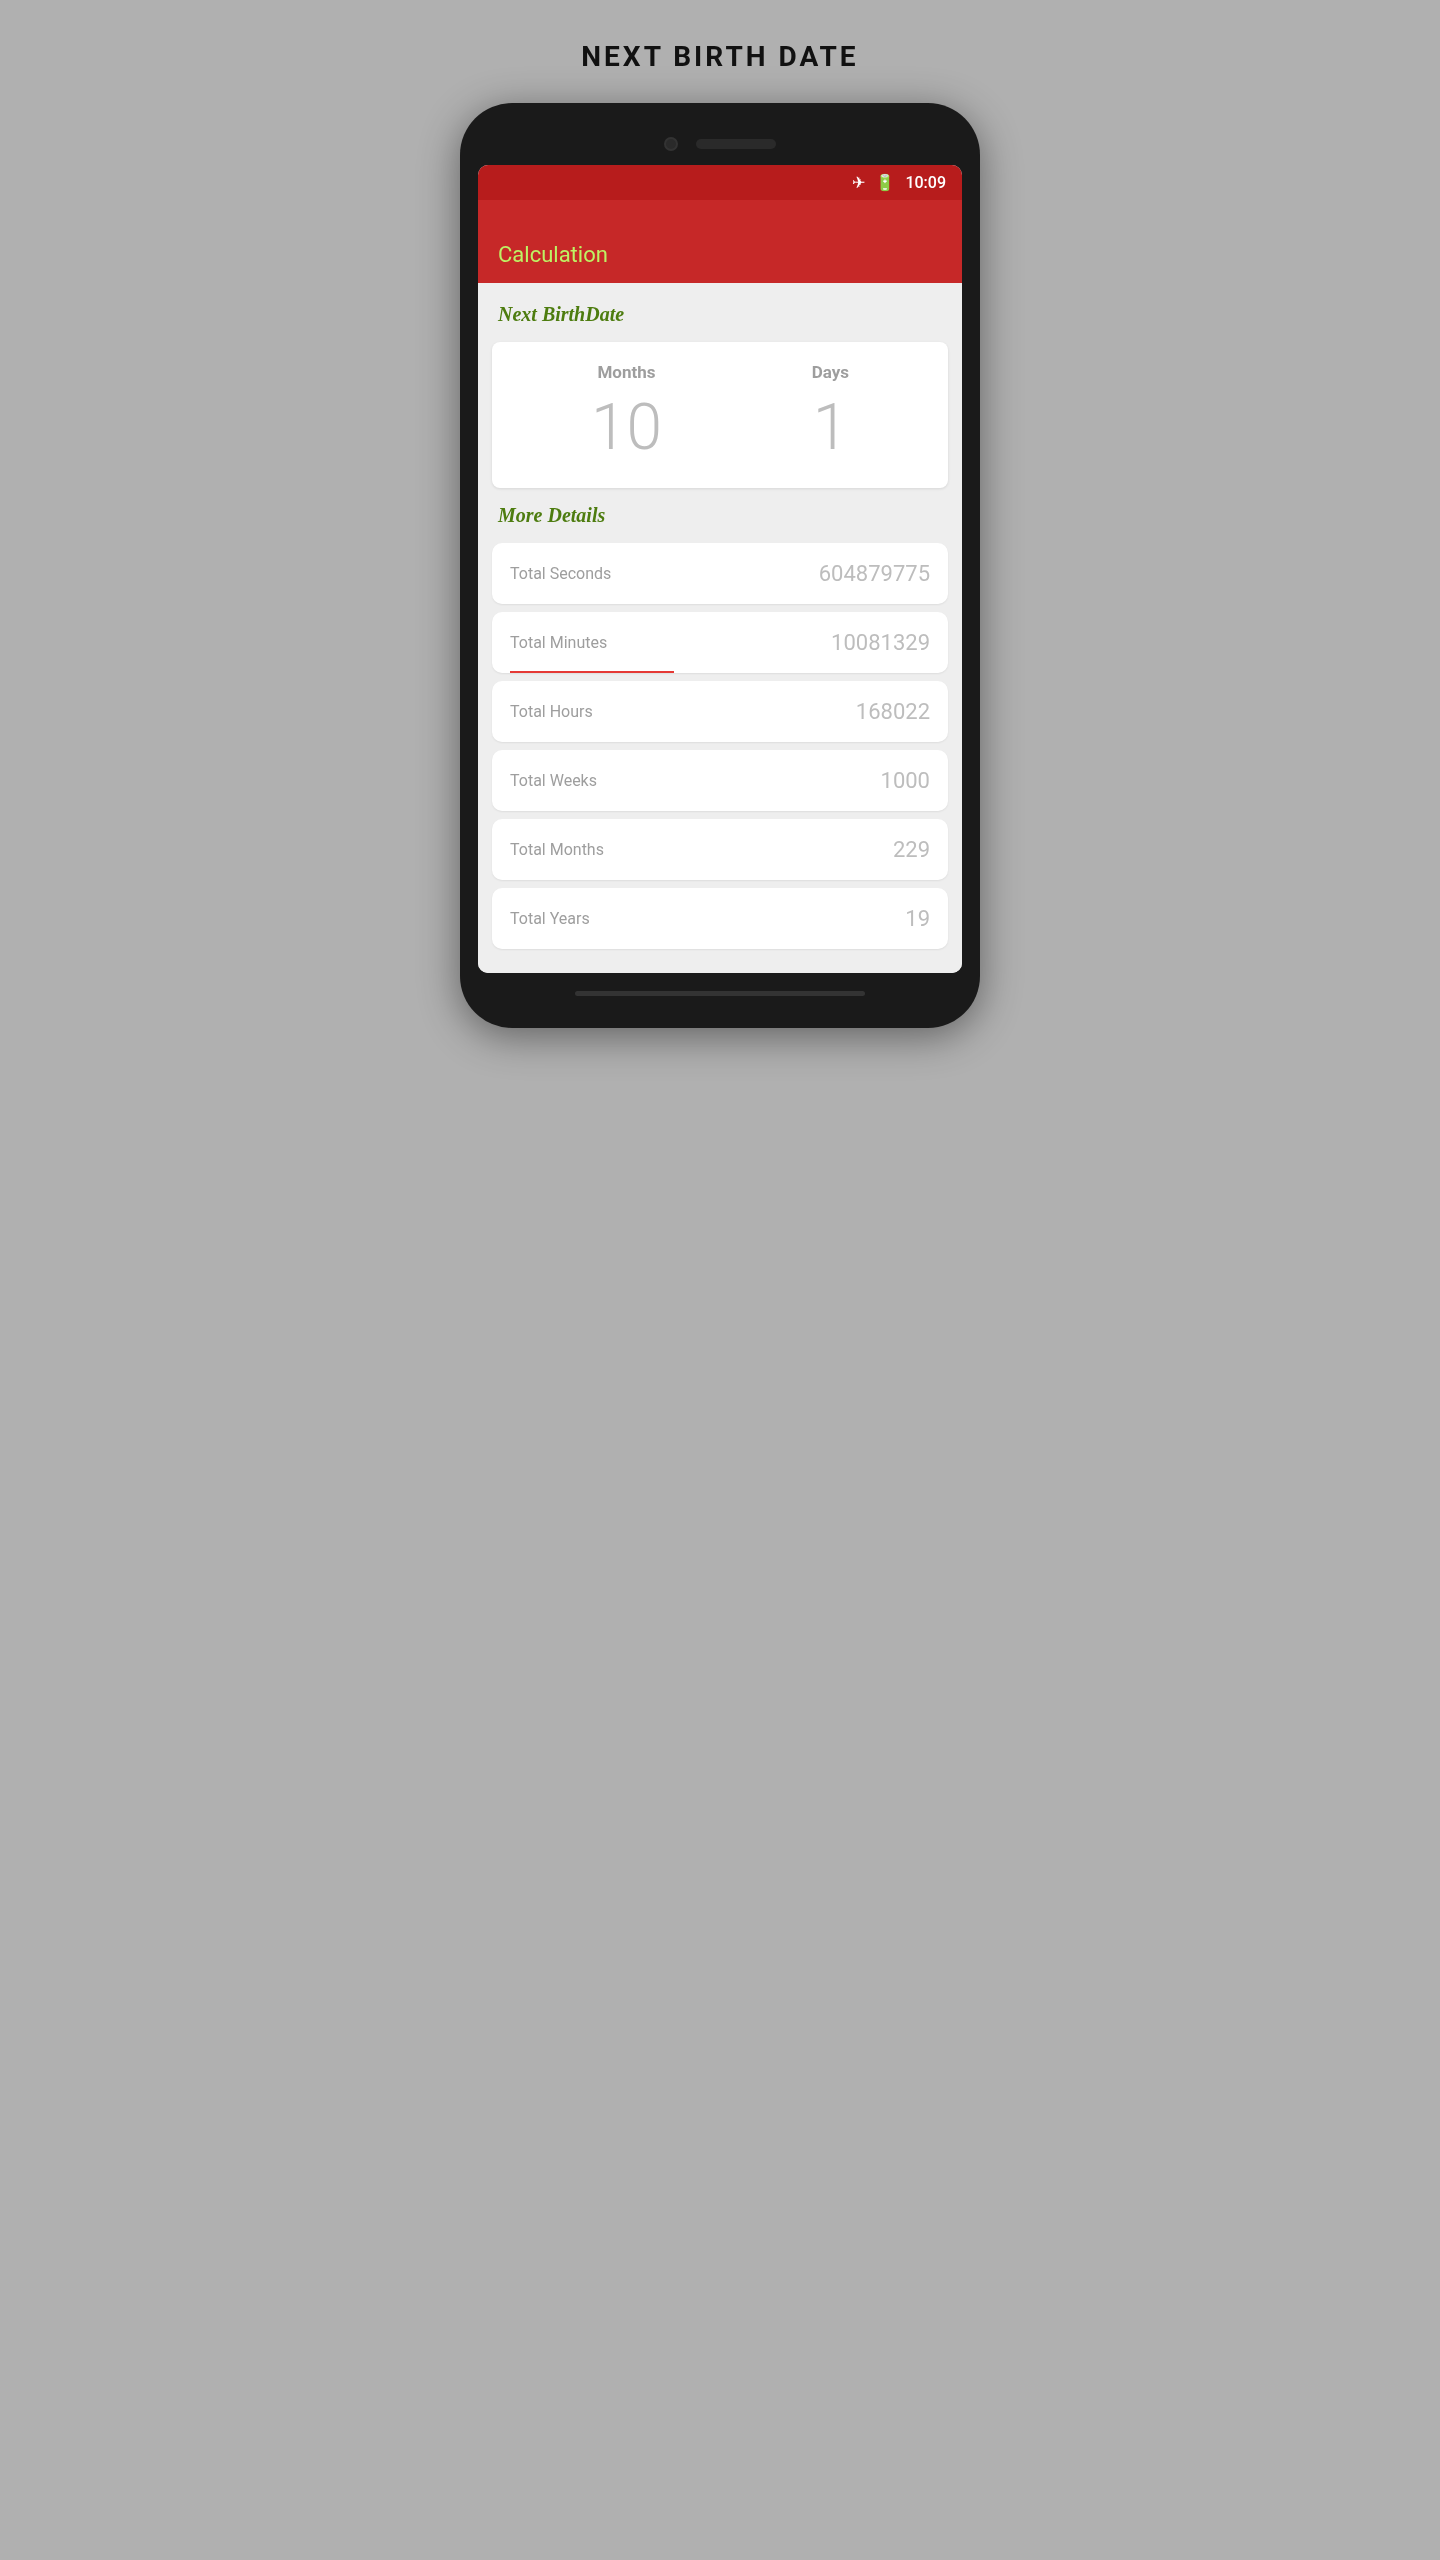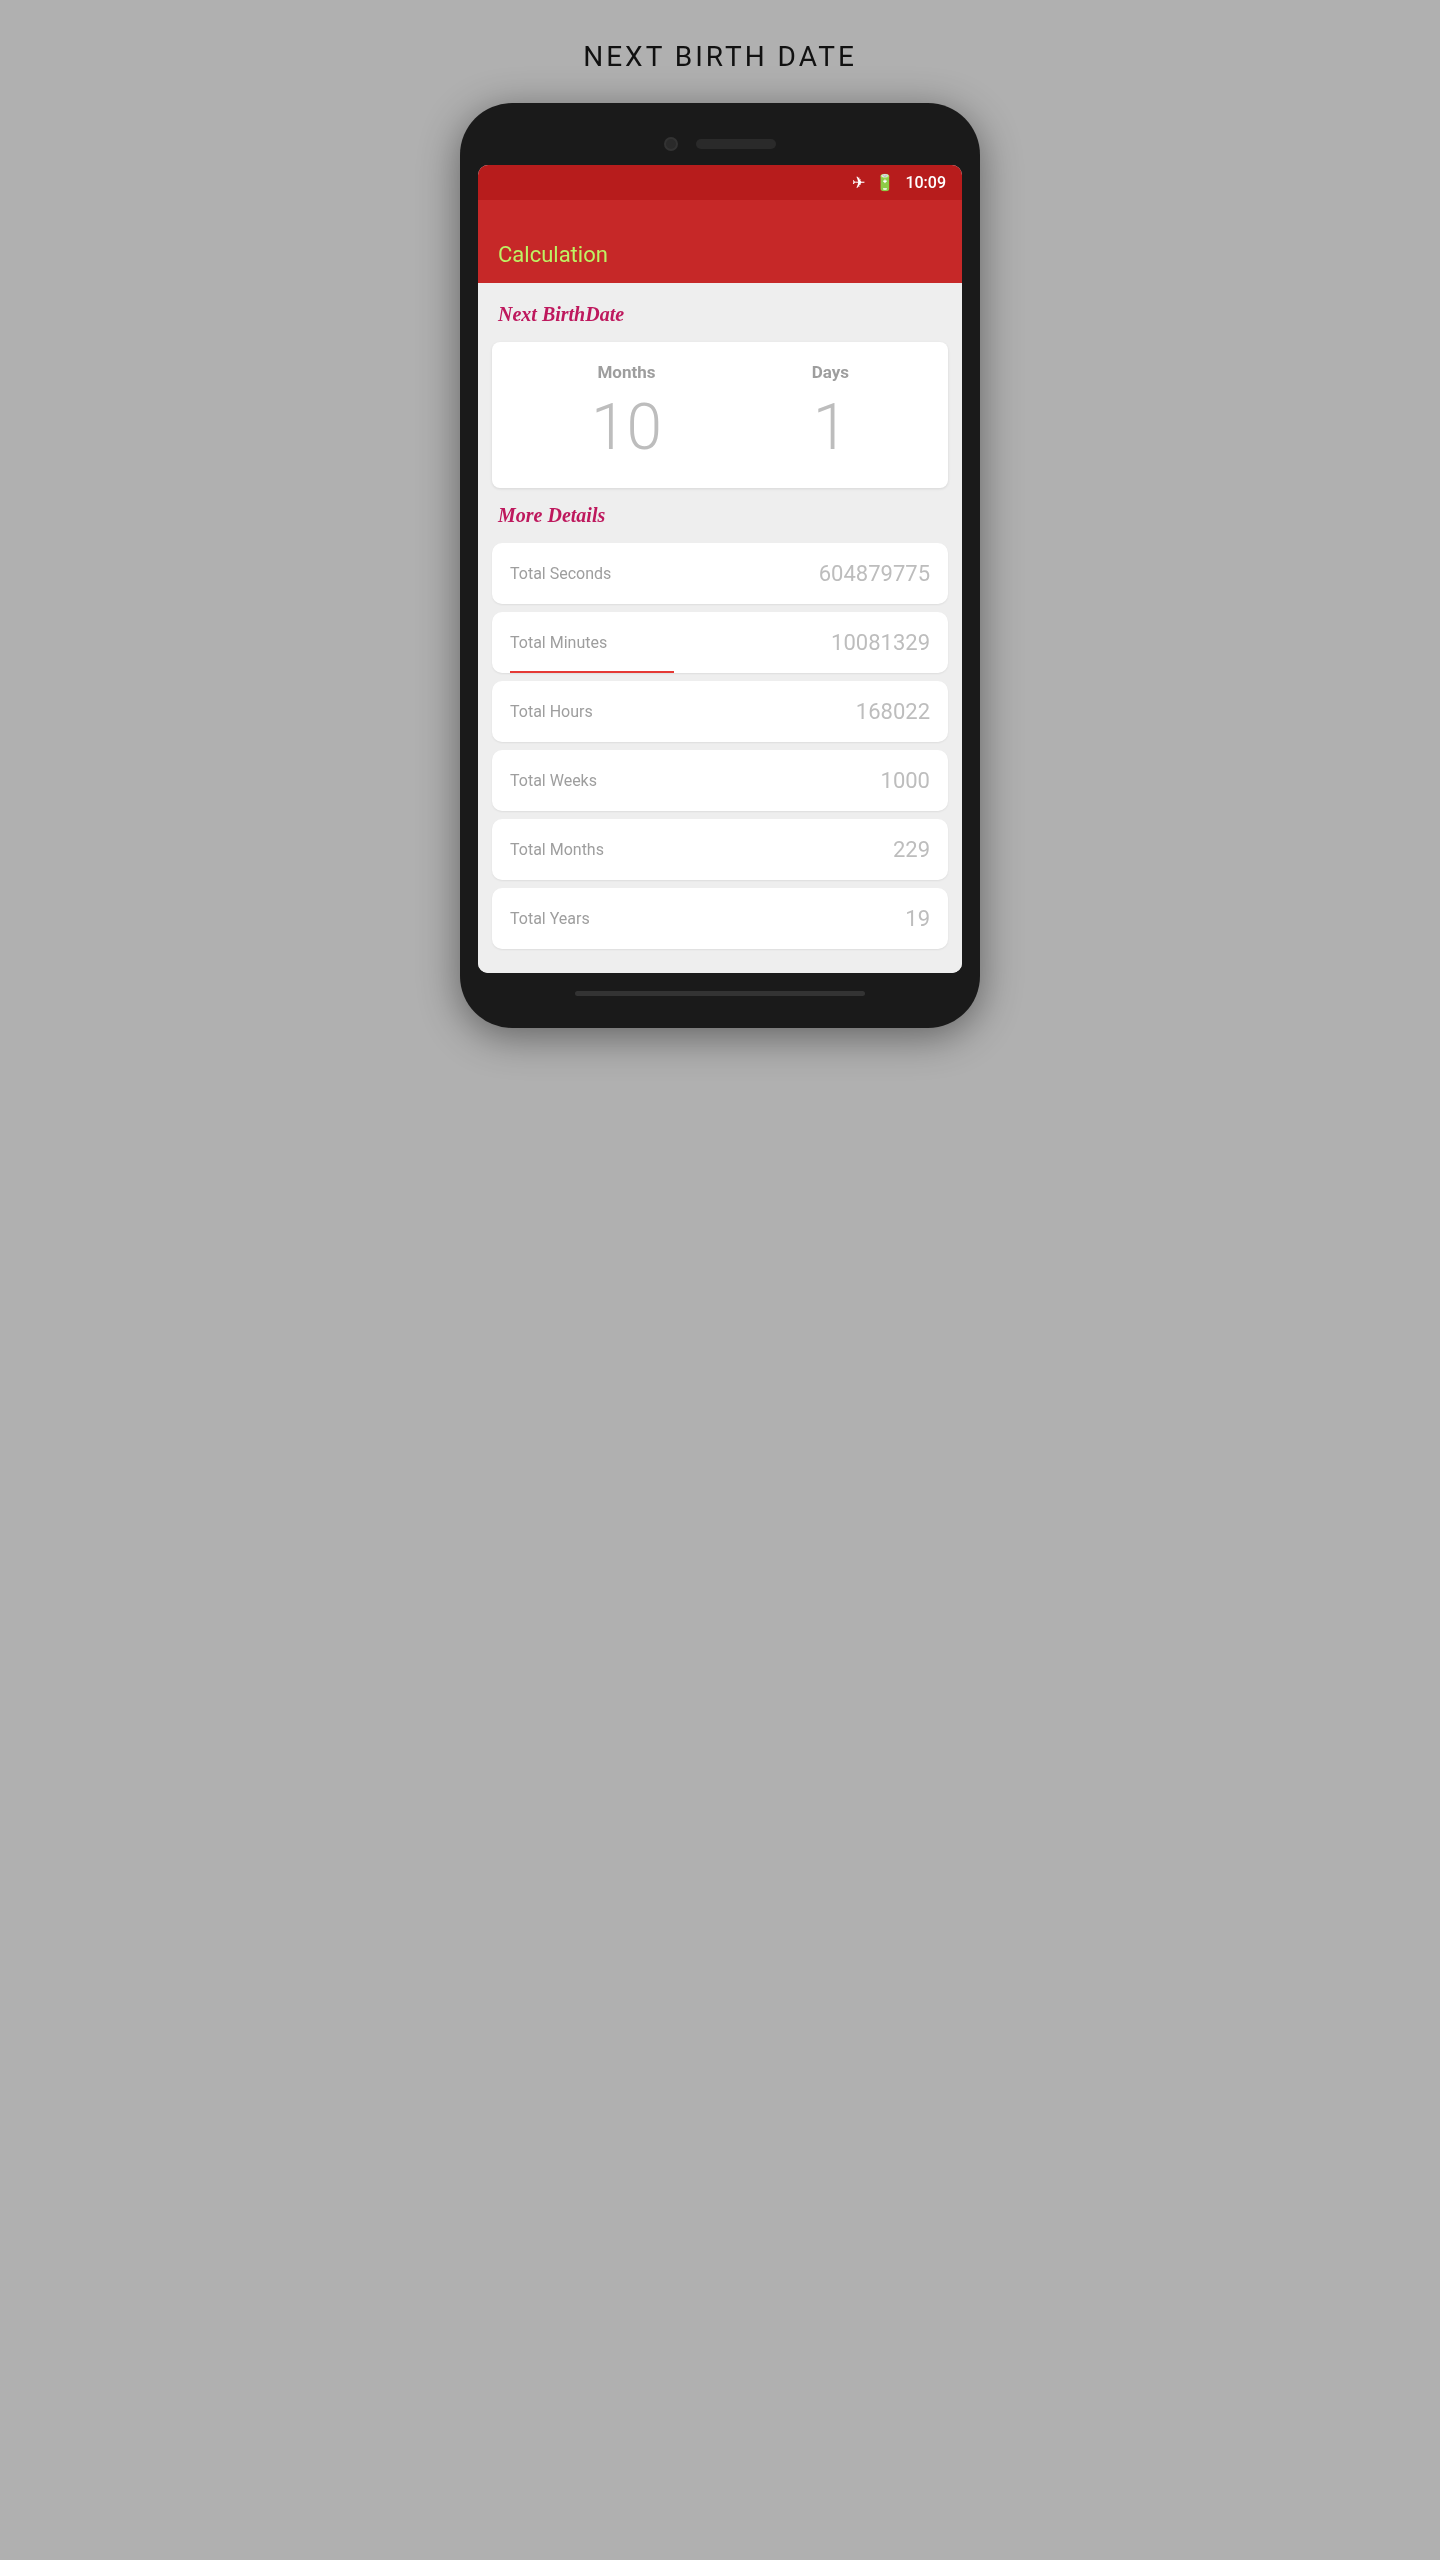--- a/index.html
+++ b/index.html
@@ -10,21 +10,21 @@
       flex-direction: column;
       align-items: center;
       justify-content: flex-start;
       min-height: 100vh;
       font-family: 'Roboto', Arial, sans-serif;
       padding: 40px 0 60px 0;
     }
 
     .page-title {
       font-size: 28px;
-      font-weight: normal;
+      font-weight: bold;
       letter-spacing: 3px;
       color: #111;
       margin-bottom: 30px;
       text-align: center;
     }
 
     .phone-outer {
       width: 520px;
       background: #1a1a1a;
       border-radius: 52px;
@@ -144,21 +144,21 @@
       display: flex;
       flex-direction: column;
       gap: 12px;
     }
 
     .section-title {
       font-family: Georgia, 'Times New Roman', serif;
       font-style: italic;
       font-weight: bold;
       font-size: 20px;
-      color: #be185d;
+      color: #4d7c0f;
       padding: 4px 6px;
     }
 
     
     .date-card {
       background: white;
       border-radius: 8px;
       padding: 20px 24px 28px 24px;
       display: flex;
       justify-content: space-around;

